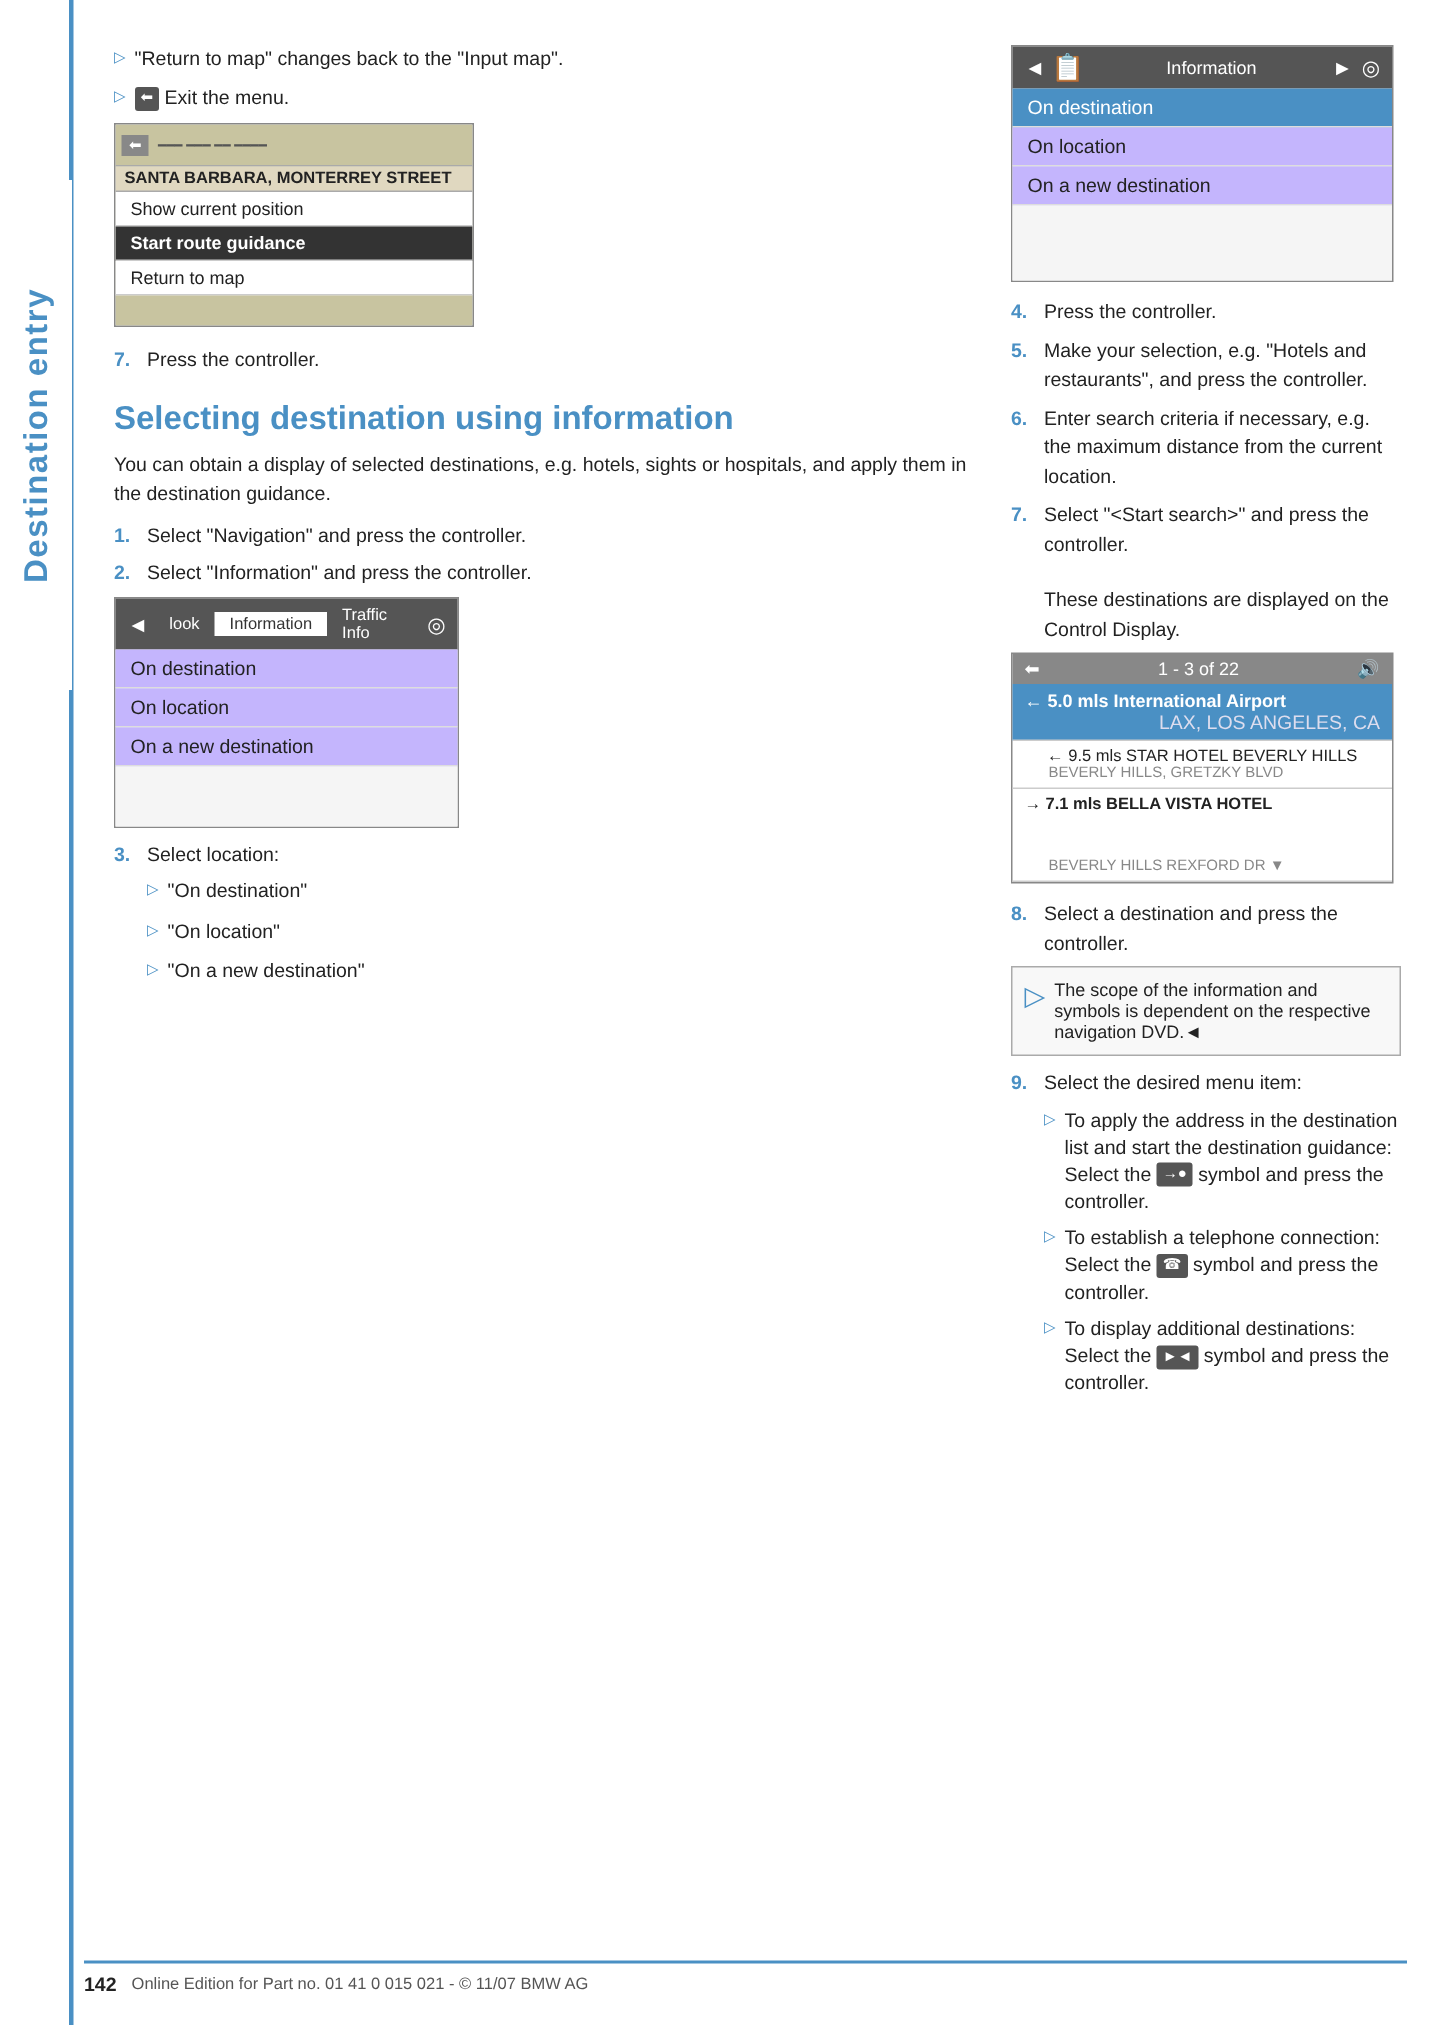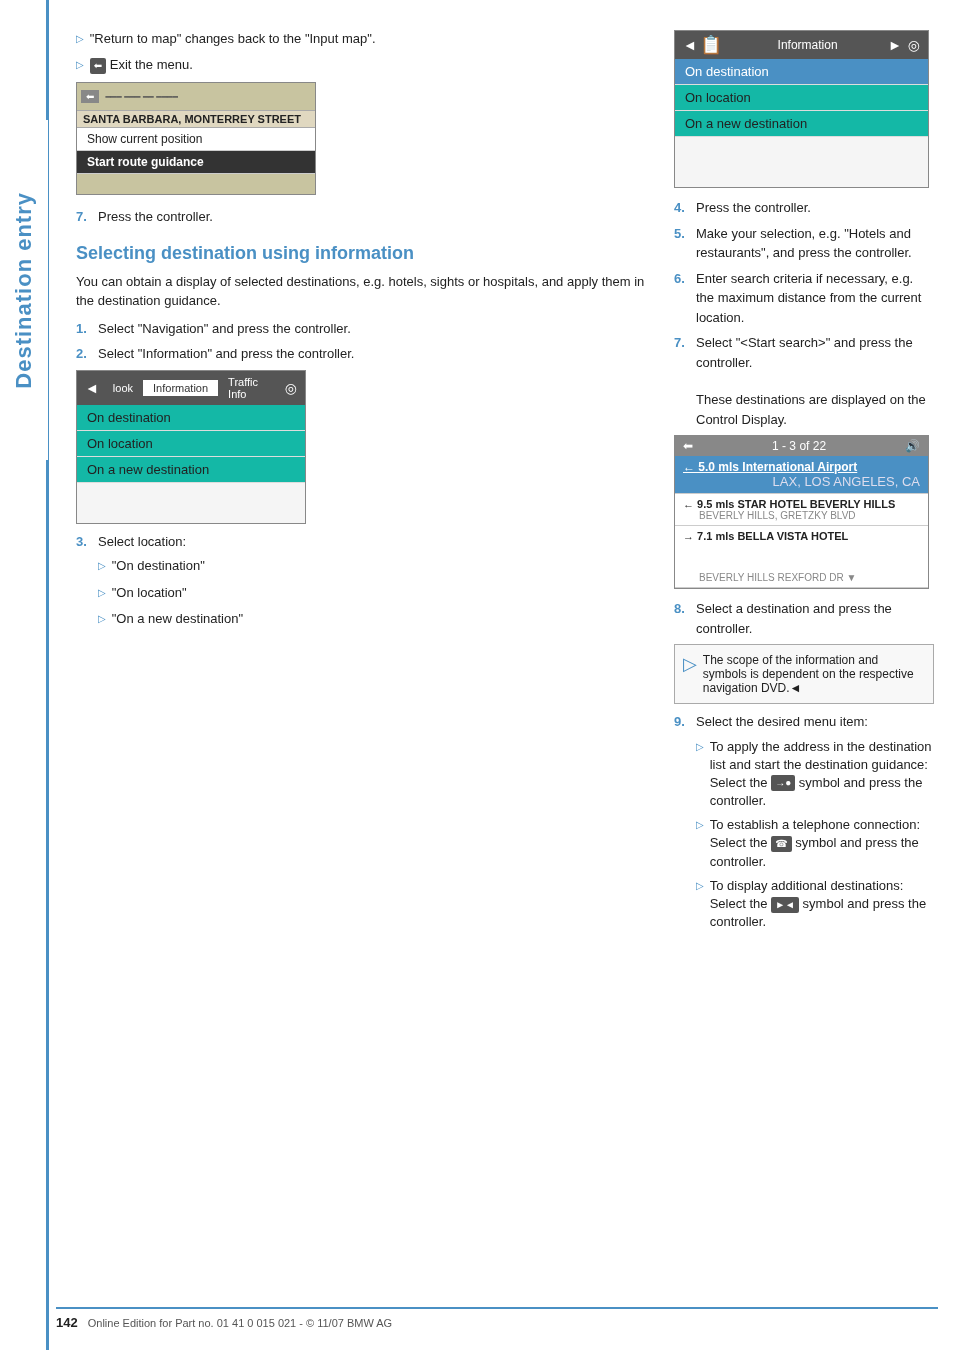--- a/index.html
+++ b/index.html
@@ -97,30 +97,30 @@
     }
     .nav-menu-item.selected {
       background: #333;
       color: #fff;
       font-weight: bold;
     }
     .info-screen-item {
       padding: 5px 10px;
       font-size: 13px;
       border-bottom: 1px solid #ddd;
-      background: #14b8a6;
+      background: #c4b5fd;
     }
     .info-screen-item.selected {
       background: #4a90c4;
       color: #fff;
     }
 
     
     .section-heading {
-      font-size: 18px;
+      font-size: 22px;
       font-weight: bold;
       color: #4a90c4;
       margin-bottom: 8px;
       margin-top: 16px;
     }
 
     
     .body-text {
       font-size: 13px;
       line-height: 1.5;
@@ -259,20 +259,21 @@
 
         <div style="background:#c8c4a0; height:28px; display:flex; align-items:center; padding:0 4px; border-bottom:1px solid #aaa;">
           <div style="background:#888; color:#fff; font-size:10px; padding:1px 5px; margin-right:6px;">⬅</div>
           <div style="font-size:9px; color:#555;">━━━ ━━━ ━━ ━━━━</div>
         </div>
 
         <div style="background:#e0d8c0; padding:2px 6px; font-size:11px; font-weight:bold; border-bottom:1px solid #aaa;">SANTA BARBARA, MONTERREY STREET</div>
 
         <div class="nav-menu-item">Show current position</div>
         <div class="nav-menu-item selected">Start route guidance</div>
+        <div class="nav-menu-item">Return to map</div>
 
         <div style="background:#c8c4a0; height:20px;"></div>
       </div>
 
       <div class="numbered-item" style="margin-top:10px;">
         <span class="num">7.</span>
         <span class="text">Press the controller.</span>
       </div>
 
       <div class="section-heading">Selecting destination using information</div>
@@ -362,26 +363,26 @@
 
       <div style="border:1px solid #888; background:#fff; width:255px; margin-bottom:10px; margin-top:4px;">
 
         <div style="background:#888; color:#fff; display:flex; align-items:center; justify-content:space-between; padding:3px 8px; font-size:12px;">
           <span>⬅</span>
           <span>1 - 3 of 22</span>
           <span>🔊</span>
         </div>
 
         <div style="background:#4a90c4; color:#fff; padding:4px 8px; border-bottom:1px solid #ccc;">
-          <div style="font-size:12px; font-weight:bold;text-decoration:underline;">← 5.0 mls International Airport</div>
+          <div style="font-size:12px; font-weight:bold;">← 5.0 mls International Airport</div>
           <div style="font-size:13px; color:#dde; padding-left:16px;text-align:right;">LAX, LOS ANGELES, CA</div>
         </div>
 
         <div style="padding:4px 8px; border-bottom:1px solid #ccc;">
-          <div style="font-size:11px; font-weight:bold;">← 9.5 mls STAR HOTEL BEVERLY HILLS</div>
+          <div style="font-size:11px; font-weight:normal;text-align:center;">← 9.5 mls STAR HOTEL BEVERLY HILLS</div>
           <div style="font-size:10px; color:#888; padding-left:16px;">BEVERLY HILLS, GRETZKY BLVD</div>
         </div>
 
         <div style="padding:4px 8px; border-bottom:1px solid #ccc;">
           <div style="font-size:11px; font-weight:bold;">→ 7.1 mls BELLA VISTA HOTEL</div>
           <div style="font-size:10px; color:#888; padding-left:16px;margin-top:30px;">BEVERLY HILLS REXFORD DR ▼</div>
         </div>
       </div>
 
       <div class="numbered-item">

